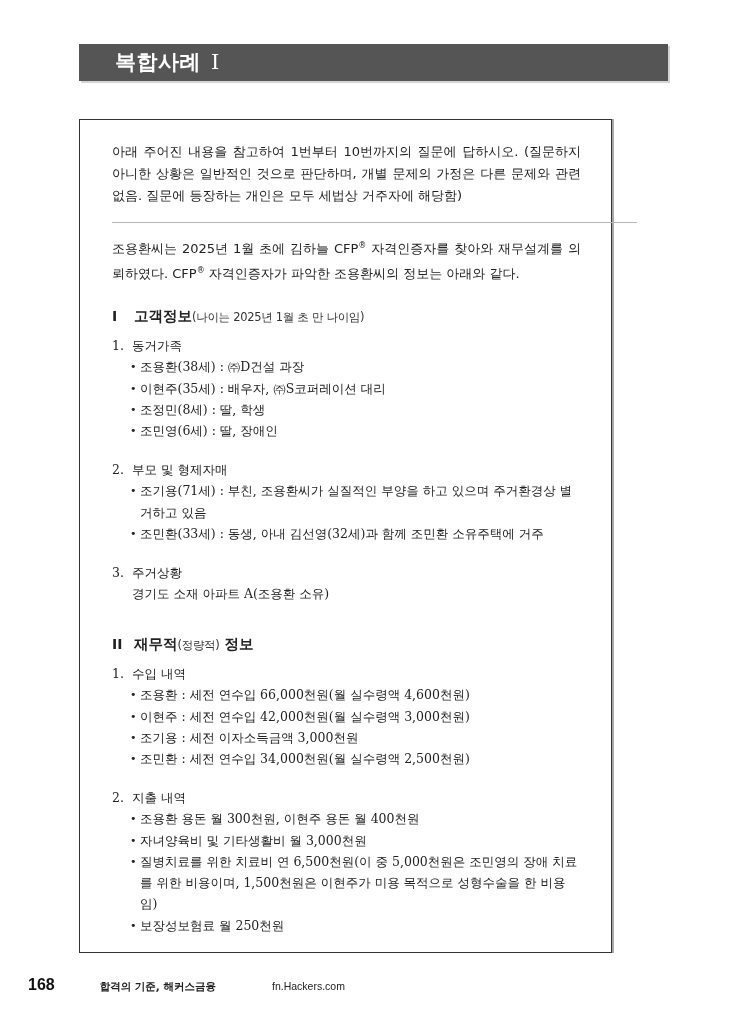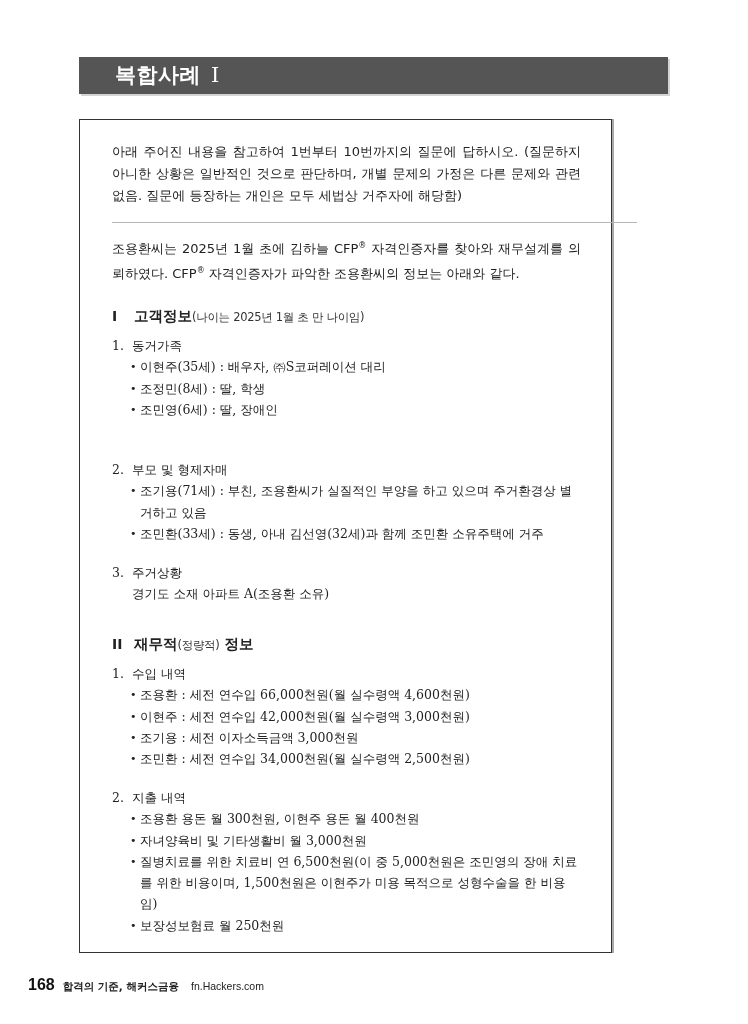--- a/index.html
+++ b/index.html
@@ -2,21 +2,21 @@
 <html><head>
   <meta charset="utf-8">
   <style>
     html, body { margin: 0; padding: 0; background: #ffffff; }
     body {
       width: 748px; height: 1024px; position: relative; overflow: hidden;
       font-family: "DejaVu Sans", "Liberation Sans", sans-serif;
       color: #222;
     }
     .header-bar {
-      position: absolute; left: 79px; top: 57px; width: 589px; height: 37px;
+      position: absolute; left: 79px; top: 44px; width: 589px; height: 37px;
       background: #555555;
       box-shadow: 2px 2px 0 #d4d4d4;
     }
     .header-title {
       position: absolute; left: 36px; top: 3px;
       color: #fff; font-size: 21px; font-weight: bold; letter-spacing: 0.5px;
       line-height: 30px;
     }
     .header-title .roman {
       font-family: "DejaVu Serif", "Liberation Serif", serif; font-weight: normal;
@@ -69,27 +69,27 @@
     .item-title { display: block; }
     .item-title .num { display: inline-block; width: 20px; }
     ul.bullets { list-style: none; margin: 0; padding: 0 0 0 18px; }
     ul.bullets li { position: relative; padding-left: 10px; }
     ul.bullets li::before {
       content: "•"; position: absolute; left: 0; top: 0;
       font-family: "DejaVu Sans", sans-serif; font-size: 11px;
     }
     .plain-line { padding-left: 20px; display: block; }
     .footer {
-      position: absolute; left: 28px; top: 976px; display: flex; align-items: baseline;
+      position: absolute; left: 28px; top: 976px; display: flex; align-items: baseline; gap: 37px;
     }
     .footer .page-num {
       font-size: 16px; font-weight: bold; color: #111; margin-right: 8px;
       font-family: "Liberation Sans", sans-serif;
     }
-    .footer .slogan { font-size: 10.5px; color: #222; margin-right: 5px; font-weight: bold; }
+    .footer .slogan { font-size: 10.5px; color: #222; margin-right: 12px; font-weight: bold; }
     .footer .site { font-size: 10.5px; color: #222; font-family: "Liberation Sans", sans-serif; margin-left: 7px; }
   </style>
 </head>
 <body>
 
 <div class="header-bar">
   <div class="header-title">
     <span>복합사례</span><span class="roman">Ⅰ</span>
   </div>
 </div>
@@ -105,20 +105,21 @@
 
     <div class="section-head" style="top:186px">
       <span class="mark">I</span>
       <span class="bold">고객정보</span>
       <span class="note"> (나이는 2025년 1월 초 만 나이임)</span>
     </div>
 
     <div class="block serif" style="top:215px">
       <span class="item-title"><span class="num">1.</span><span>동거가족</span></span>
       <ul class="bullets">
+        <li>조용환(38세) : ㈜D건설 과장</li>
         <li>이현주(35세) : 배우자, ㈜S코퍼레이션 대리</li>
         <li>조정민(8세) : 딸, 학생</li>
         <li>조민영(6세) : 딸, 장애인</li>
       </ul>
     </div>
 
     <div class="block serif" style="top:339px">
       <span class="item-title"><span class="num">2.</span><span>부모 및 형제자매</span></span>
       <ul class="bullets">
         <li>조기용(71세) : 부친, 조용환씨가 실질적인 부양을 하고 있으며 주거환경상 별거하고 있음</li>

